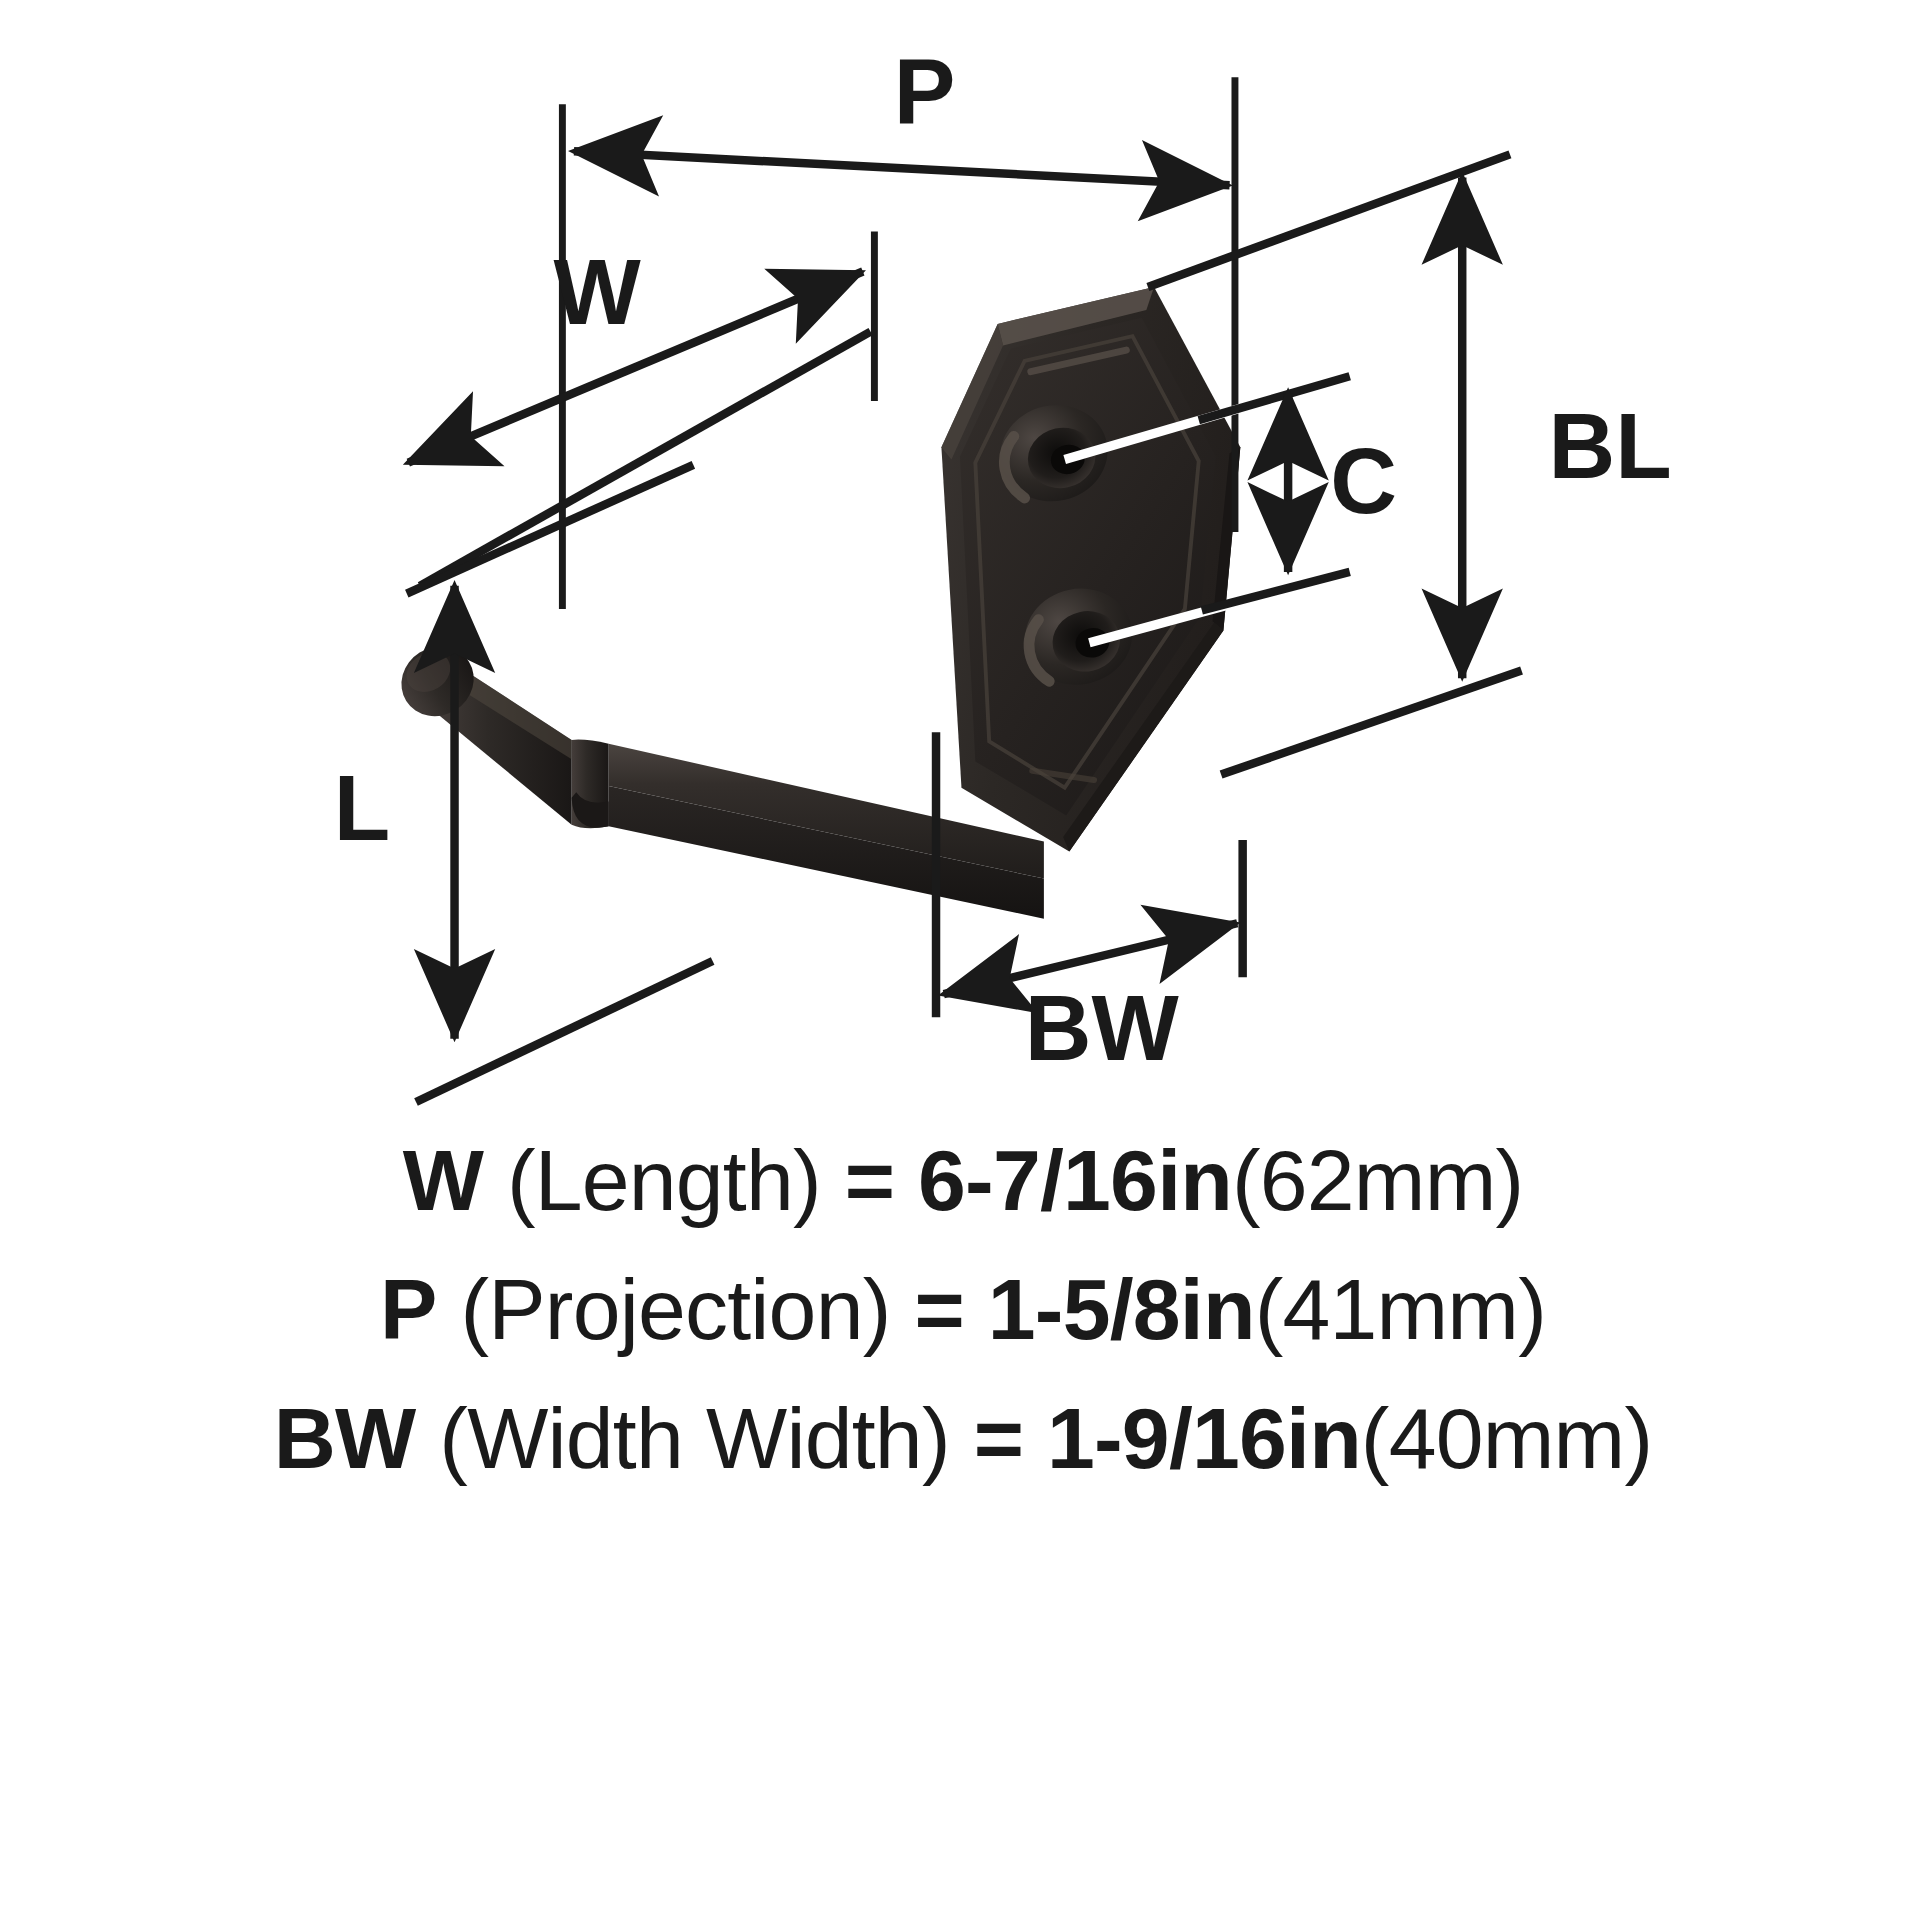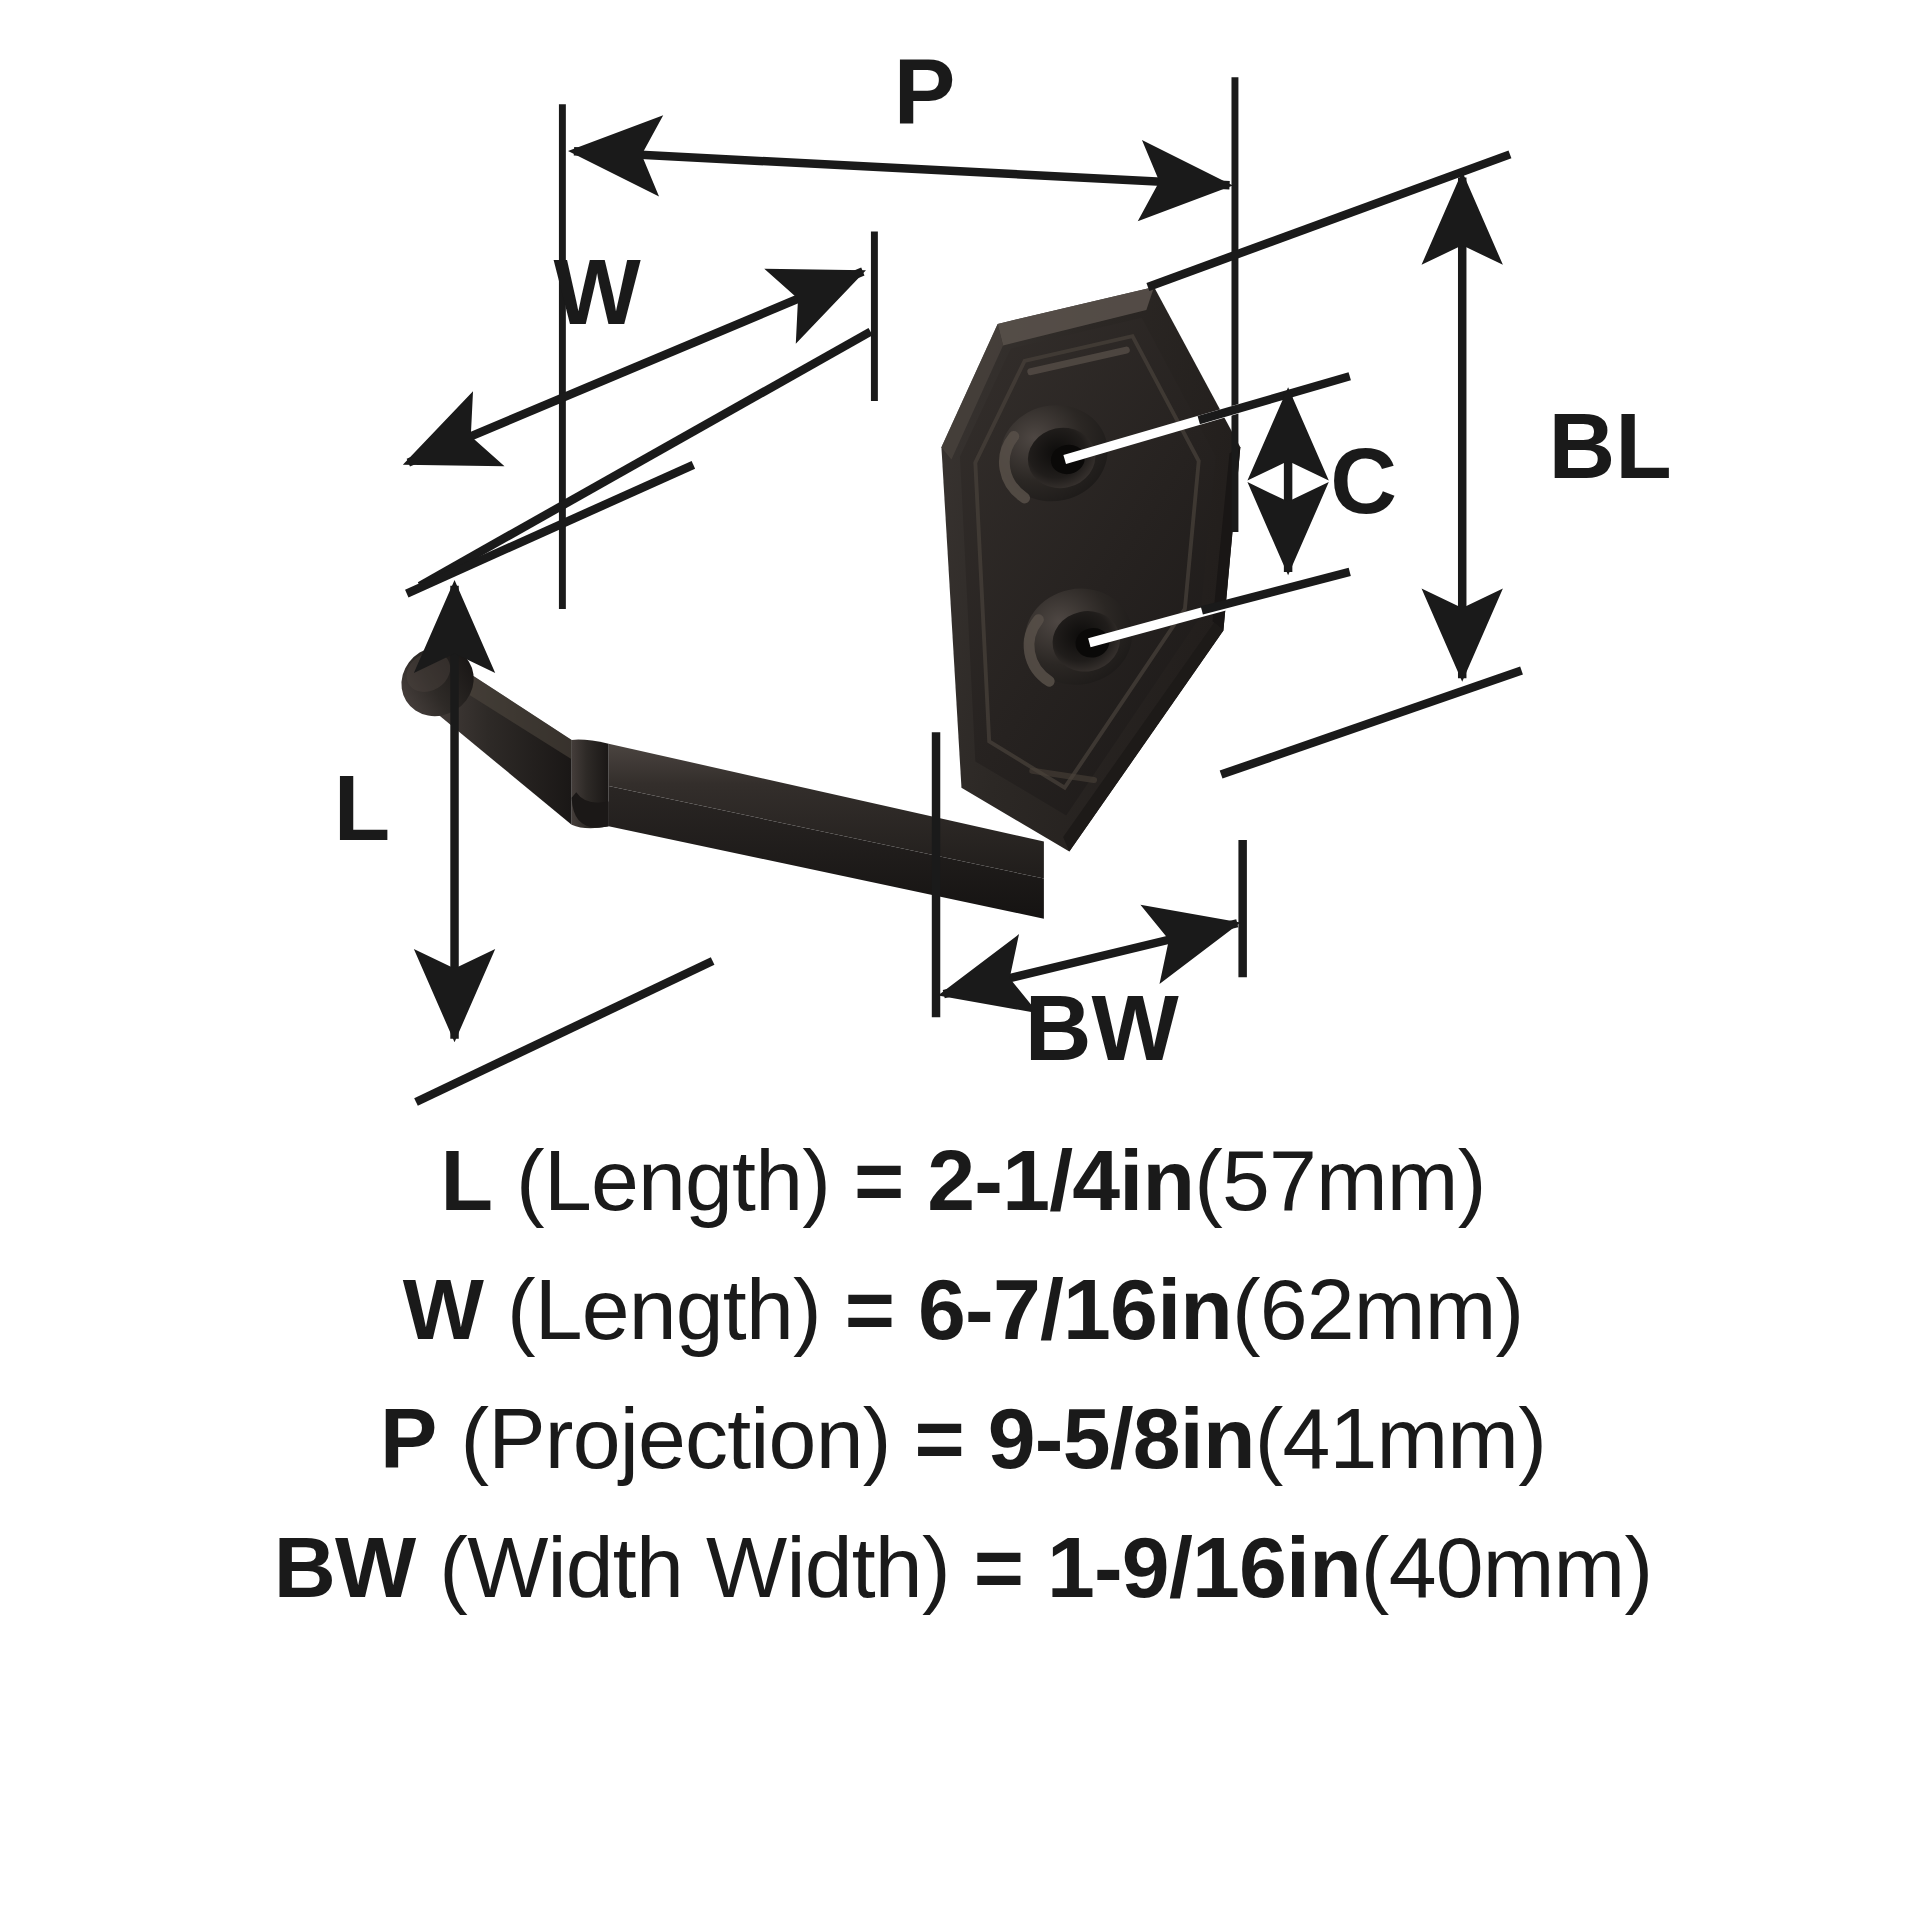--- a/index.html
+++ b/index.html
@@ -217,30 +217,27 @@
         <line x1="1215" y1="950" x2="1215" y2="1320" stroke="#1a1a1a" stroke-width="11"></line>
         <line x1="1613" y1="1090" x2="1613" y2="1268" stroke="#1a1a1a" stroke-width="11"></line>
         <line x1="1225" y1="1290" x2="1606" y2="1198" stroke="#1a1a1a" stroke-width="11" marker-start="url(#arrowStart)" marker-end="url(#arrowEnd)"></line>
         <text x="1430" y="1375" font-family="'Liberation Sans', sans-serif" font-size="120" font-weight="700" fill="#1a1a1a" text-anchor="middle">BW</text>
       </g>
     </svg>
   </div>
 
   <div id="legend">
 
-    <div class="legend-line">
-      <span class="sym">L</span><span class="sp"> </span><span class="name">(Length)</span><span class="sp"> </span><span class="eq">=</span><span class="sp"> </span><span class="val-in">2-1/4in</span><span class="val-mm">(57mm)</span>
-    </div>
 
     <div class="legend-line">
       <span class="sym">W</span><span class="sp"> </span><span class="name">(Length)</span><span class="sp"> </span><span class="eq">=</span><span class="sp"> </span><span class="val-in">6-7/16in</span><span class="val-mm">(62mm)</span>
     </div>
 
     <div class="legend-line">
-      <span class="sym">P</span><span class="sp"> </span><span class="name">(Projection)</span><span class="sp"> </span><span class="eq">=</span><span class="sp"> </span><span class="val-in">9-5/8in</span><span class="val-mm">(41mm)</span>
+      <span class="sym">P</span><span class="sp"> </span><span class="name">(Projection)</span><span class="sp"> </span><span class="eq">=</span><span class="sp"> </span><span class="val-in">1-5/8in</span><span class="val-mm">(41mm)</span>
     </div>
 
 
 
     <div class="legend-line">
       <span class="sym">BW</span><span class="sp"> </span><span class="name">(Width Width)</span><span class="sp"> </span><span class="eq">=</span><span class="sp"> </span><span class="val-in">1-9/16in</span><span class="val-mm">(40mm)</span>
     </div>
 
   </div>
 </div>

